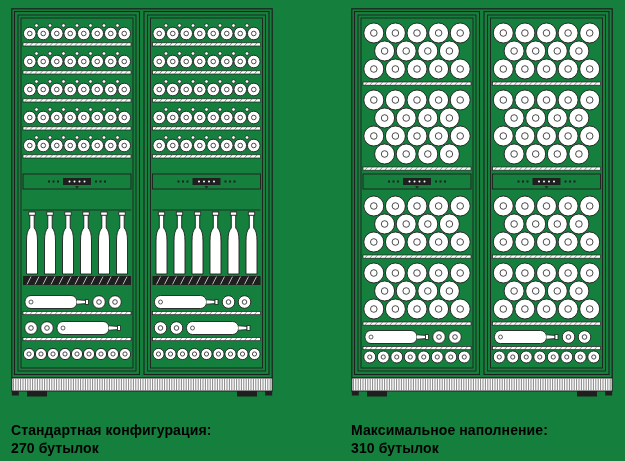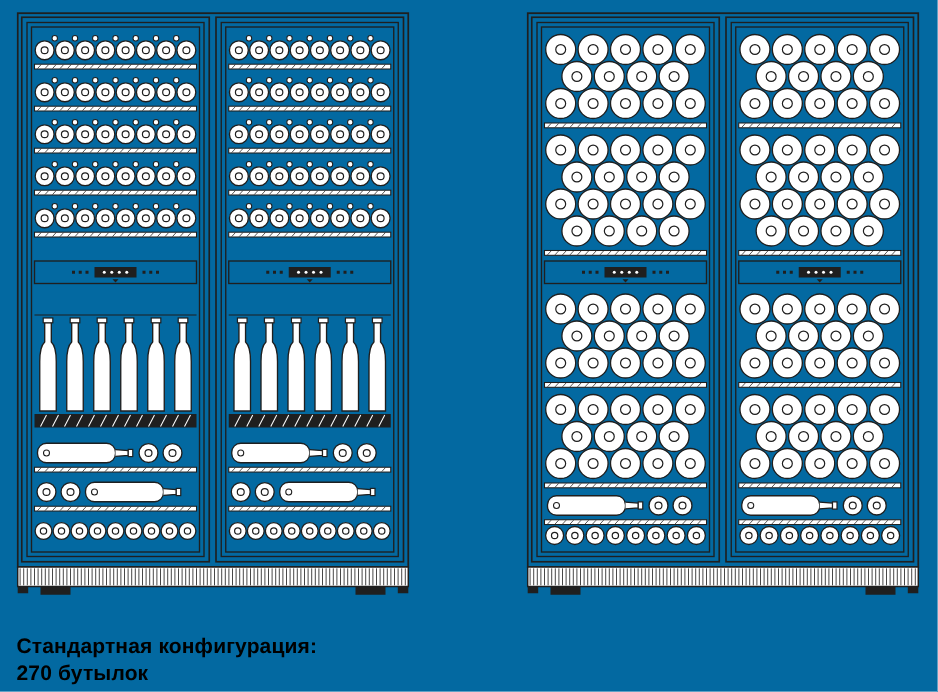--- a/index.html
+++ b/index.html
@@ -1,21 +1,21 @@
 <!DOCTYPE html>
 <html><head>
 <meta charset="utf-8">
 <style>
   * { margin:0; padding:0; box-sizing:border-box; }
   html,body { background:#ffffff; }
   body {
     width:625px; height:461px; position:relative; overflow:hidden;
     font-family:"Liberation Sans", sans-serif;
   }
-  .canvas { position:absolute; inset:0; background:#0369a1; }
+  .canvas { position:absolute; inset:0; background:#15803d; }
   .fig { position:absolute; top:8px; width:262px; }
   .fig-left  { left:11px; }
   .fig-right { left:351px; }
   .fig svg { display:block; }
   figcaption {
     margin-top:24px;
     font-weight:bold;
     font-size:14px;
     line-height:1.32;
     color:#000;
@@ -1557,15 +1557,19 @@
           <line x1="252.00000000000043" y1="370.9" x2="252.00000000000043" y2="382.2" stroke="#1f1f1f" stroke-width="0.55"></line>
           <line x1="254.40000000000043" y1="370.9" x2="254.40000000000043" y2="382.2" stroke="#1f1f1f" stroke-width="0.55"></line>
           <line x1="256.8000000000004" y1="370.9" x2="256.8000000000004" y2="382.2" stroke="#1f1f1f" stroke-width="0.55"></line>
           <line x1="259.2000000000004" y1="370.9" x2="259.2000000000004" y2="382.2" stroke="#1f1f1f" stroke-width="0.55"></line>
           <rect x="16" y="383" width="20" height="5.5" fill="#1f1f1f"></rect>
           <rect x="226" y="383" width="20" height="5.5" fill="#1f1f1f"></rect>
           <rect x="0.8" y="383" width="7" height="4.5" fill="#1f1f1f"></rect>
           <rect x="254.2" y="383" width="7" height="4.5" fill="#1f1f1f"></rect>
         </g>
       </svg>
+    <figcaption>
+      <div>Максимальное наполнение:</div>
+      <div>310 бутылок</div>
+    </figcaption>
   </figure>
 
 </div>
 
 </body></html>

